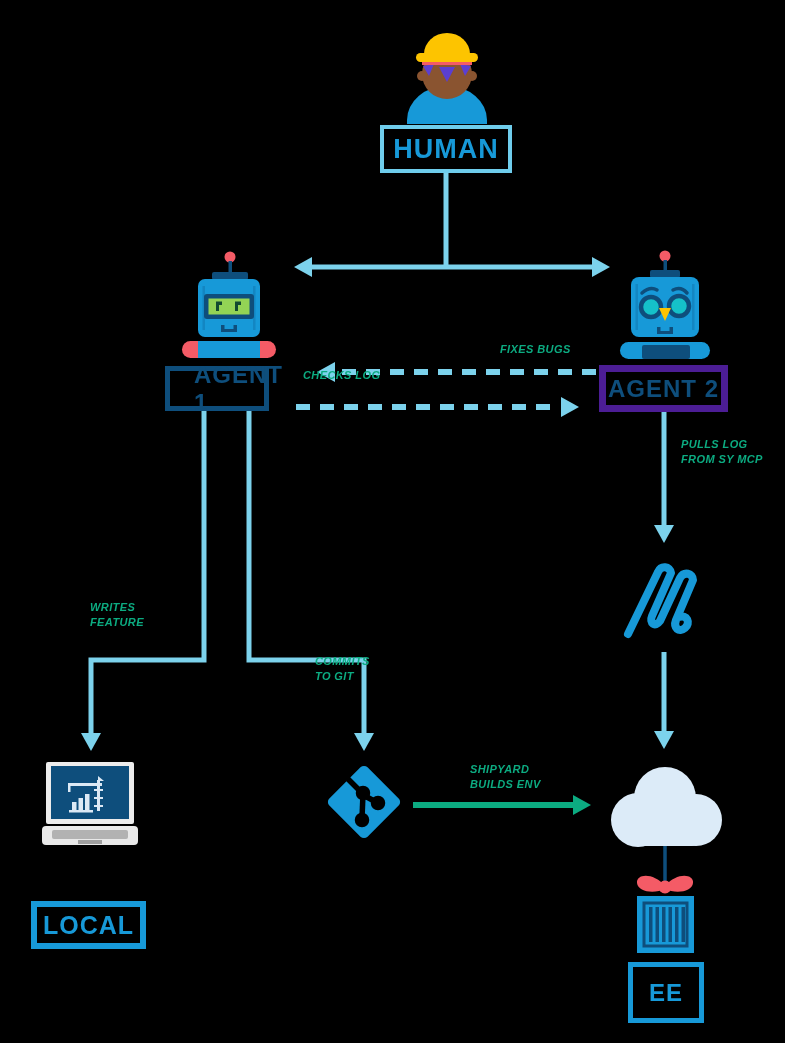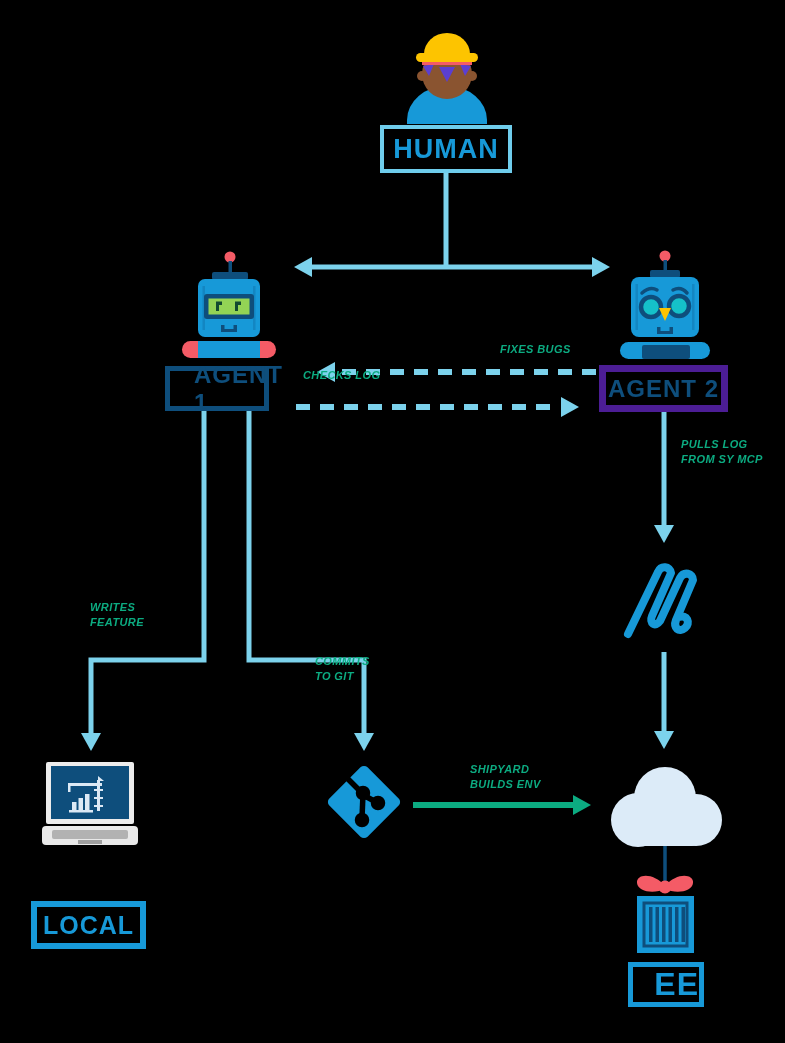--- a/index.html
+++ b/index.html
@@ -13,22 +13,22 @@
     font-weight:bold;letter-spacing:1px;box-sizing:border-box;background:#000;
   }
   .box-human{left:380px;top:125px;width:132px;height:48px;border:4px solid #6fcdec;
     color:#1799d8;font-size:27px;}
   .box-agent1{left:165px;top:366px;width:104px;height:45px;border:5px solid #0e4e7c;
     color:#0e4e7c;font-size:24px;padding-left:43px;}
   .box-agent2{left:599px;top:365px;width:129px;height:47px;border:7px solid #4c1d95;
     color:#0e4e7c;font-size:24px;}
   .box-local{left:31px;top:854px;width:115px;height:48px;border:6px solid #1799d8;
     color:#1799d8;font-size:25px;margin-top:47px;}
-  .box-ee{left:628px;top:962px;width:76px;height:45px;border:5px solid #1799d8;
-    color:#1799d8;font-size:32px;justify-content:flex-end;}
+  .box-ee{left:628px;top:962px;width:76px;height:61px;border:5px solid #1799d8;
+    color:#1799d8;font-size:24px;}
   .glabel{
     position:absolute;color:#0cab81;font-size:11px;font-weight:bold;font-style:italic;
     letter-spacing:.4px;line-height:1.35;text-transform:uppercase;white-space:nowrap;
   }
   svg{display:block;}
 </style>
 </head>
 <body>
 
 <div id="stage">

